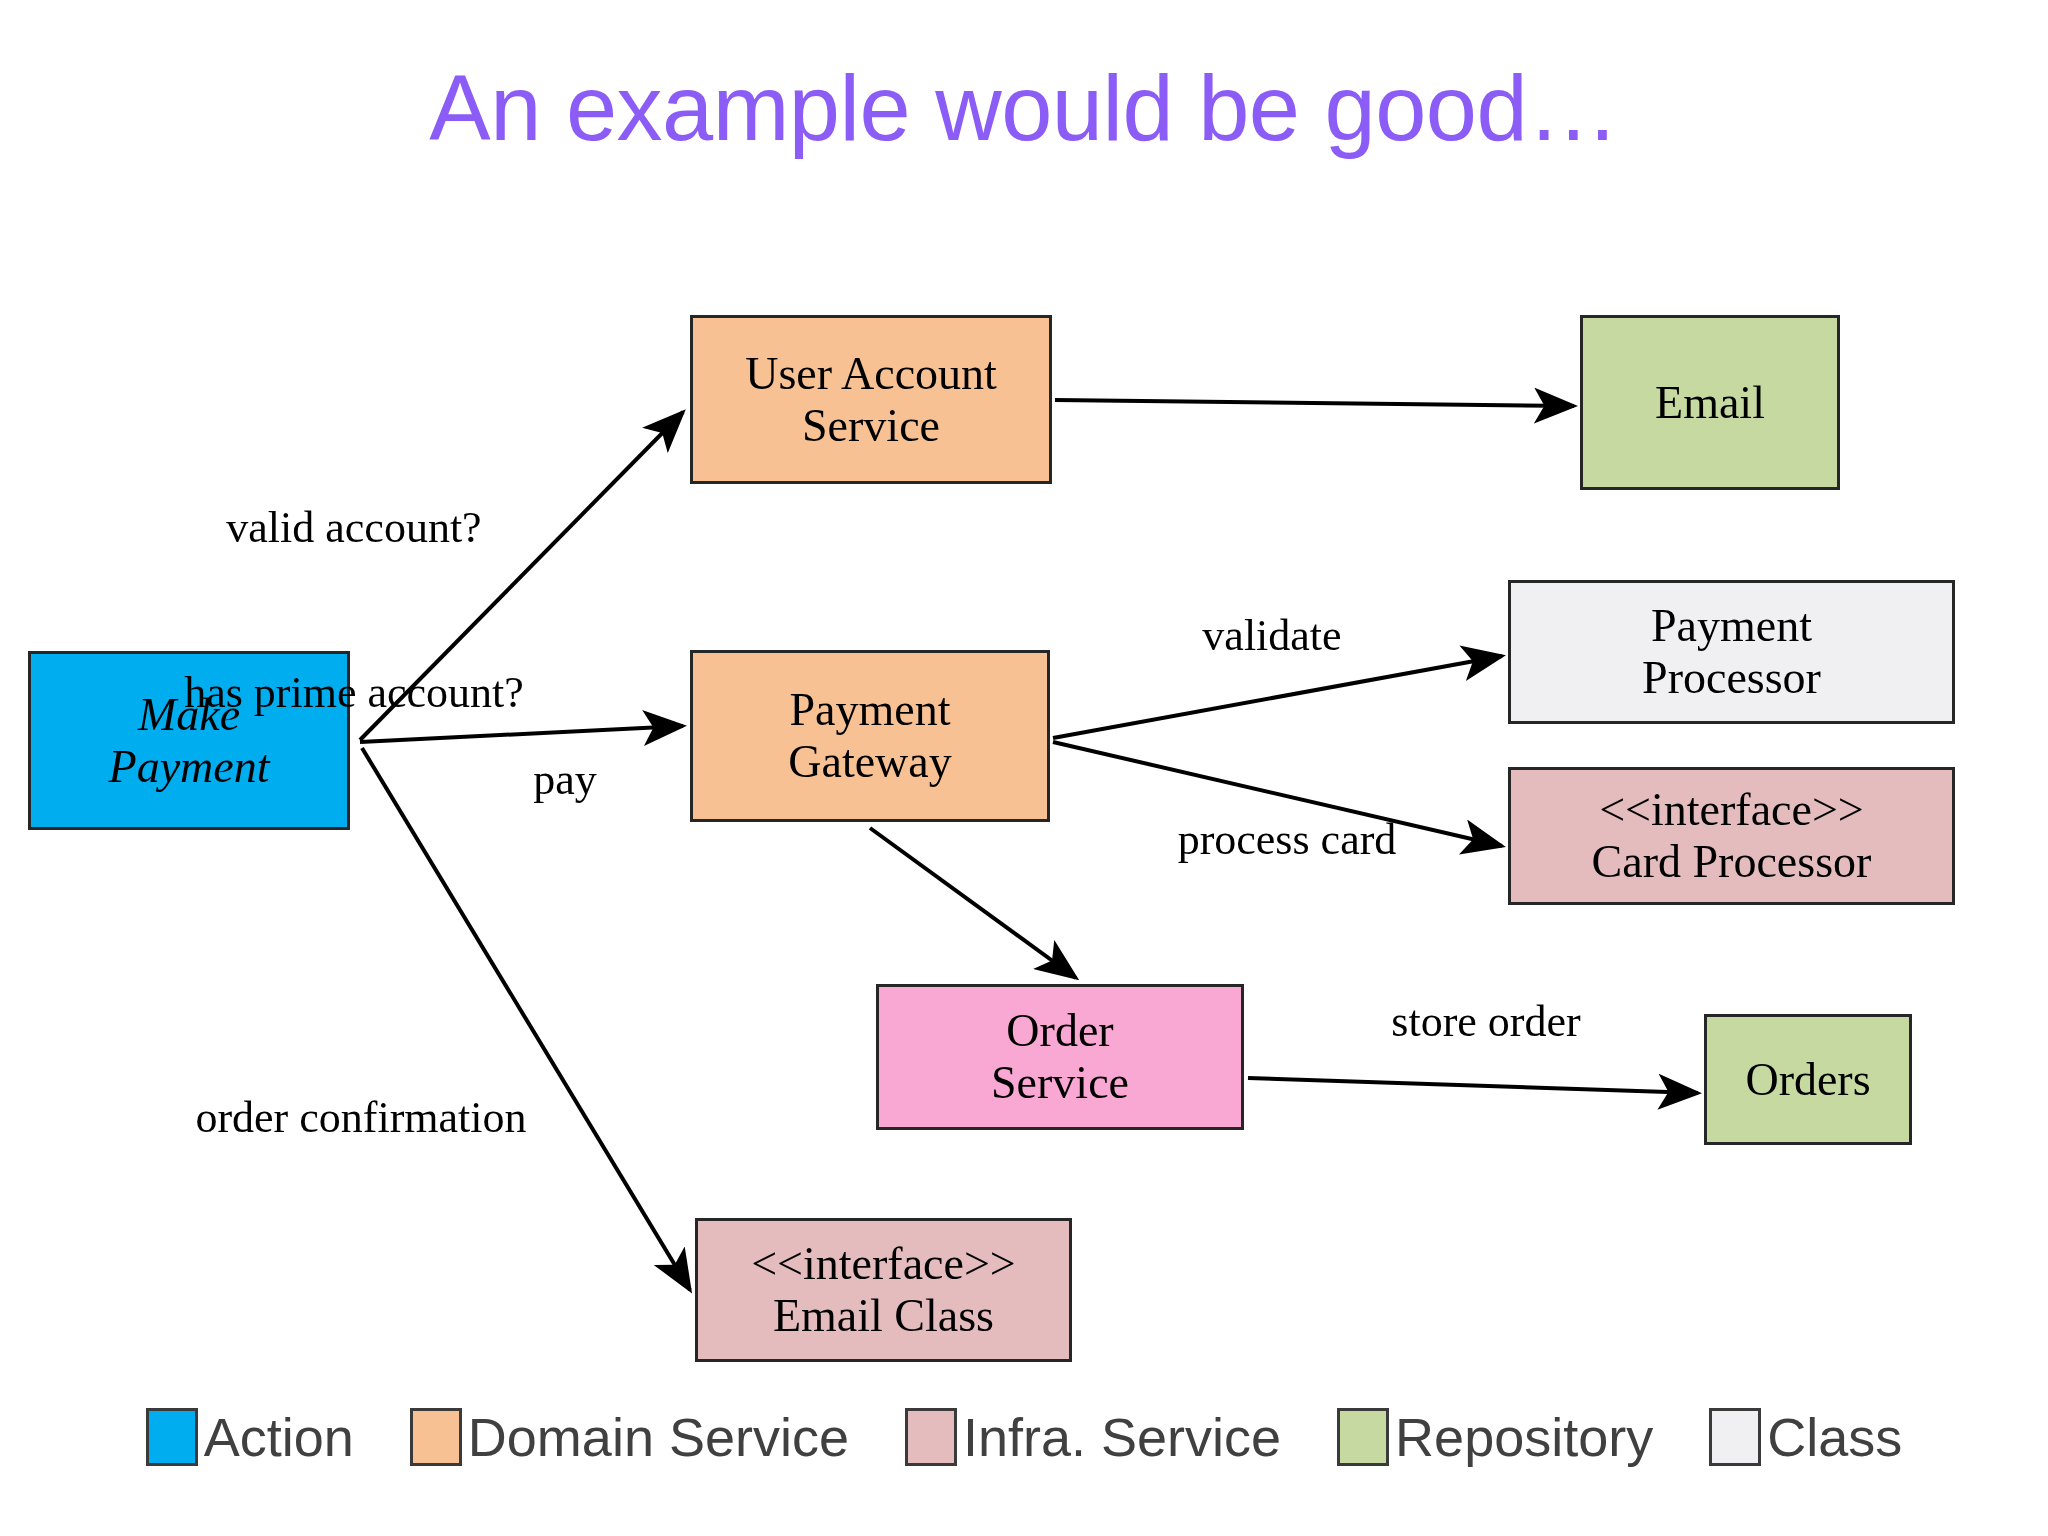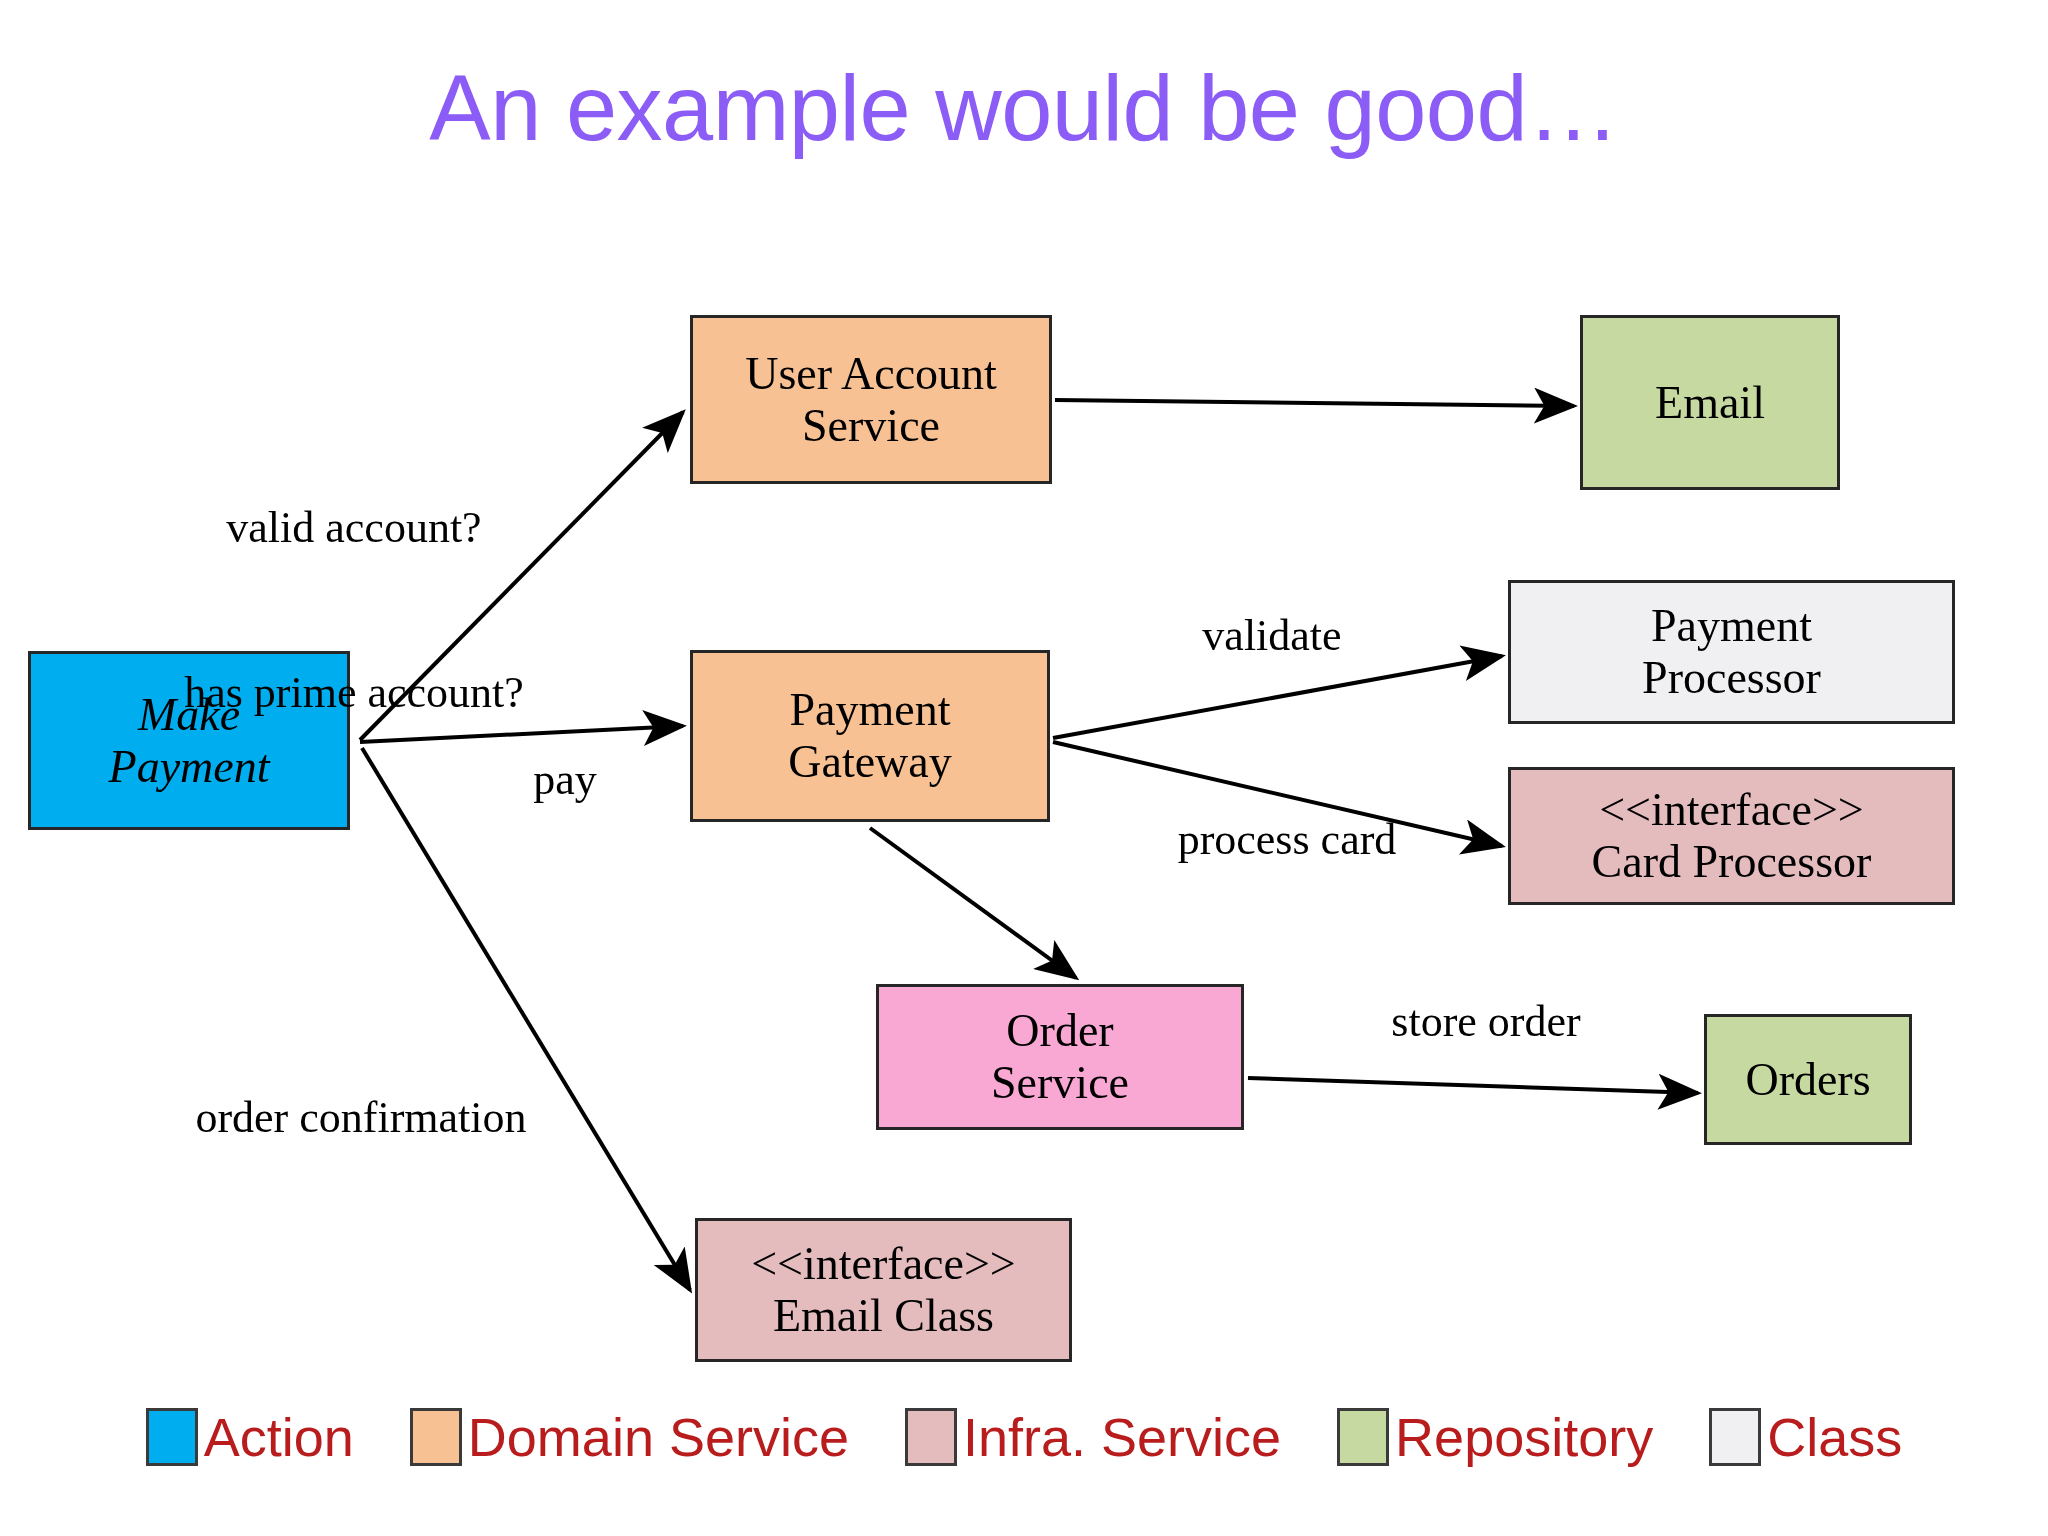--- a/index.html
+++ b/index.html
@@ -88,21 +88,21 @@
     width: 52px;
     height: 58px;
     border: 3px solid #3a3a3a;
     box-sizing: border-box;
     flex: 0 0 auto;
   }
   .legend-text {
     margin-left: 6px;
     font-family: "Liberation Sans", "DejaVu Sans", sans-serif;
     font-size: 54px;
-    color: #b91c1c;
+    color: #404040;
     white-space: pre;
     line-height: 1;
   }
 </style>
 </head>
 <body>
 
 <div id="stage">
 
   <div id="slide-title">An example would be good…</div>

